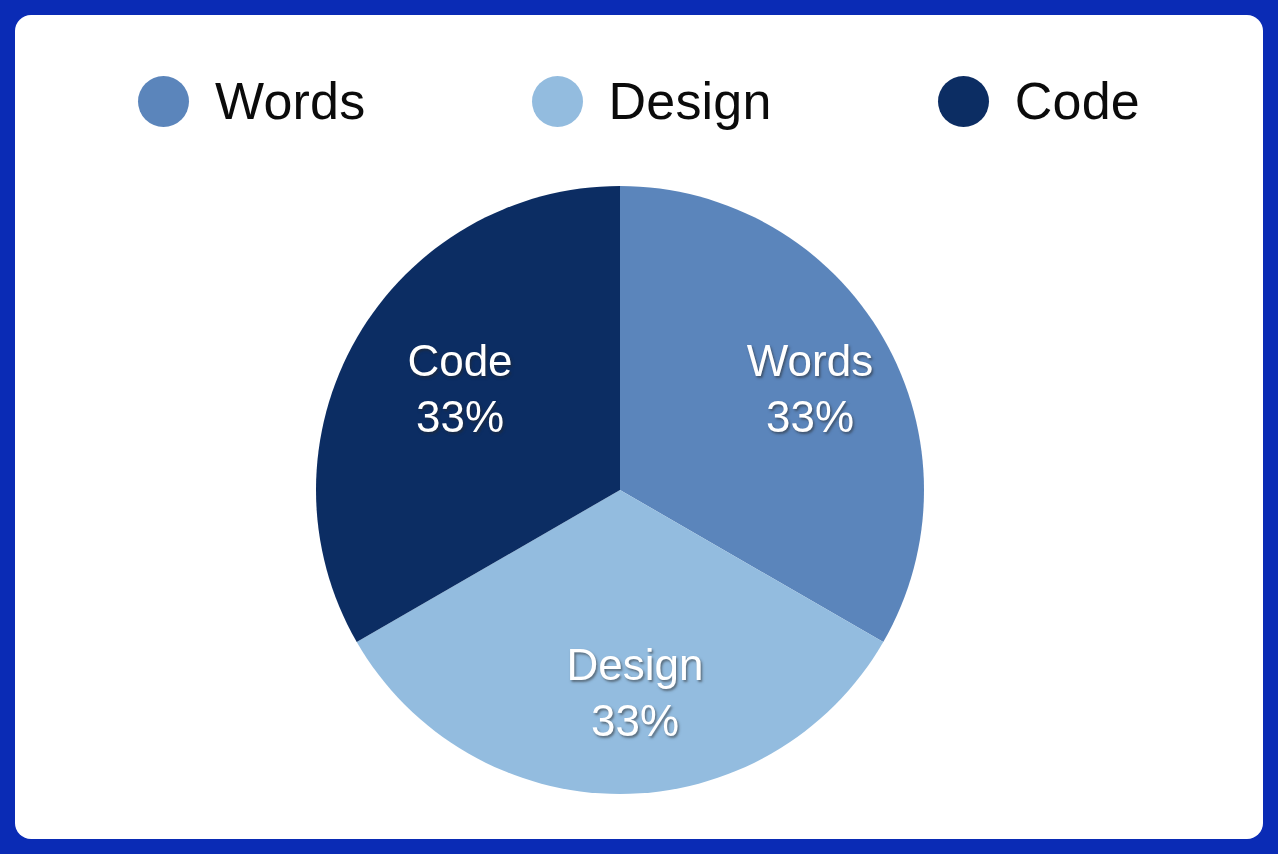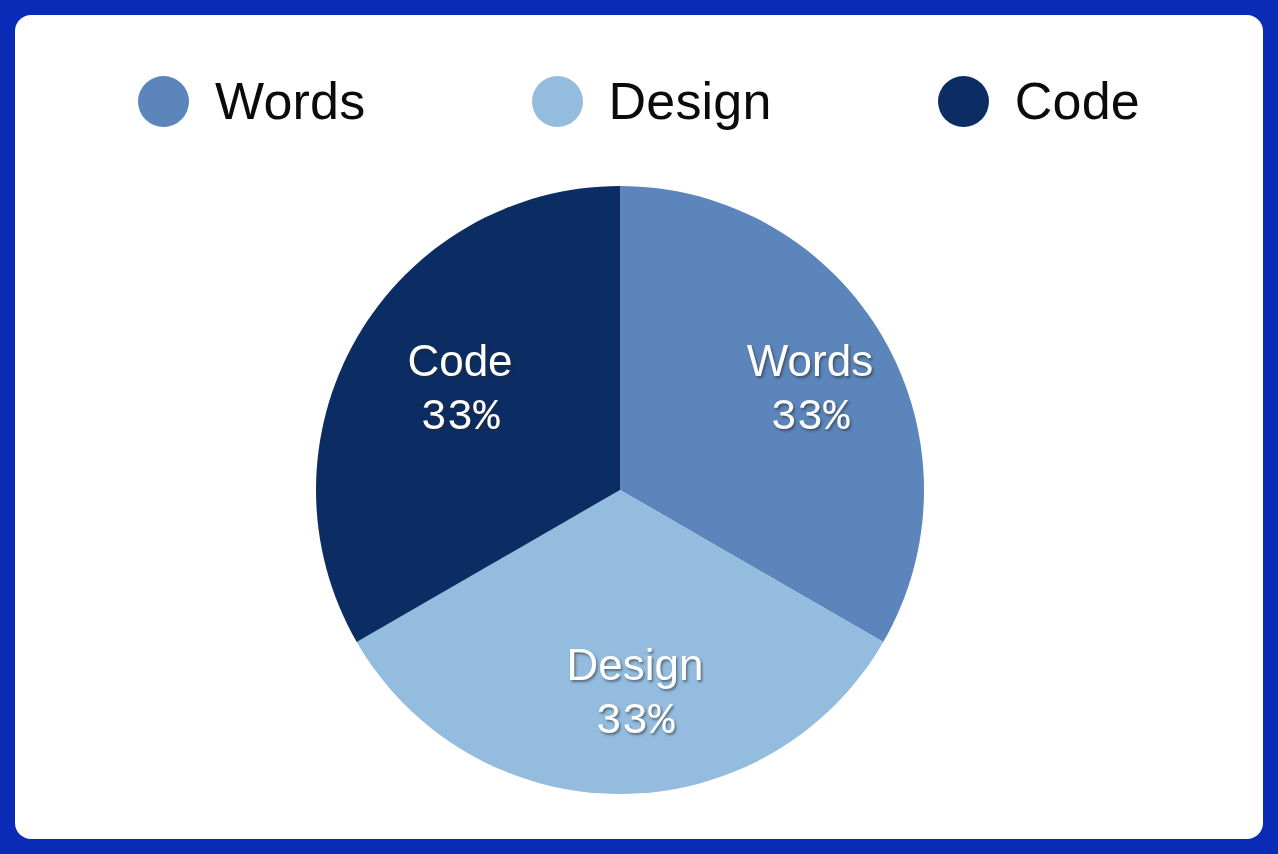--- a/index.html
+++ b/index.html
@@ -97,21 +97,21 @@
     text-align: center;
     color: #ffffff;
     font-size: 44px;
     line-height: 1.28;
     font-weight: 400;
     text-shadow: 1.5px 1.5px 2.5px rgba(40,40,40,0.55);
     pointer-events: none;
     white-space: nowrap;
   }
 
-  .slice-label .pct { display: block; font-family: Liberation Mono, monospace; }
+  .slice-label .pct { display: block; }
 
   #label-words  { left: 660px; top: 318px; width: 270px; }
   #label-design { left: 485px; top: 622px; width: 270px; }
   #label-code   { left: 310px; top: 318px; width: 270px; }
 </style>
 </head>
 <body>
 
 <div id="frame" style="background: rgb(10, 43, 181);">
   <div id="card">

